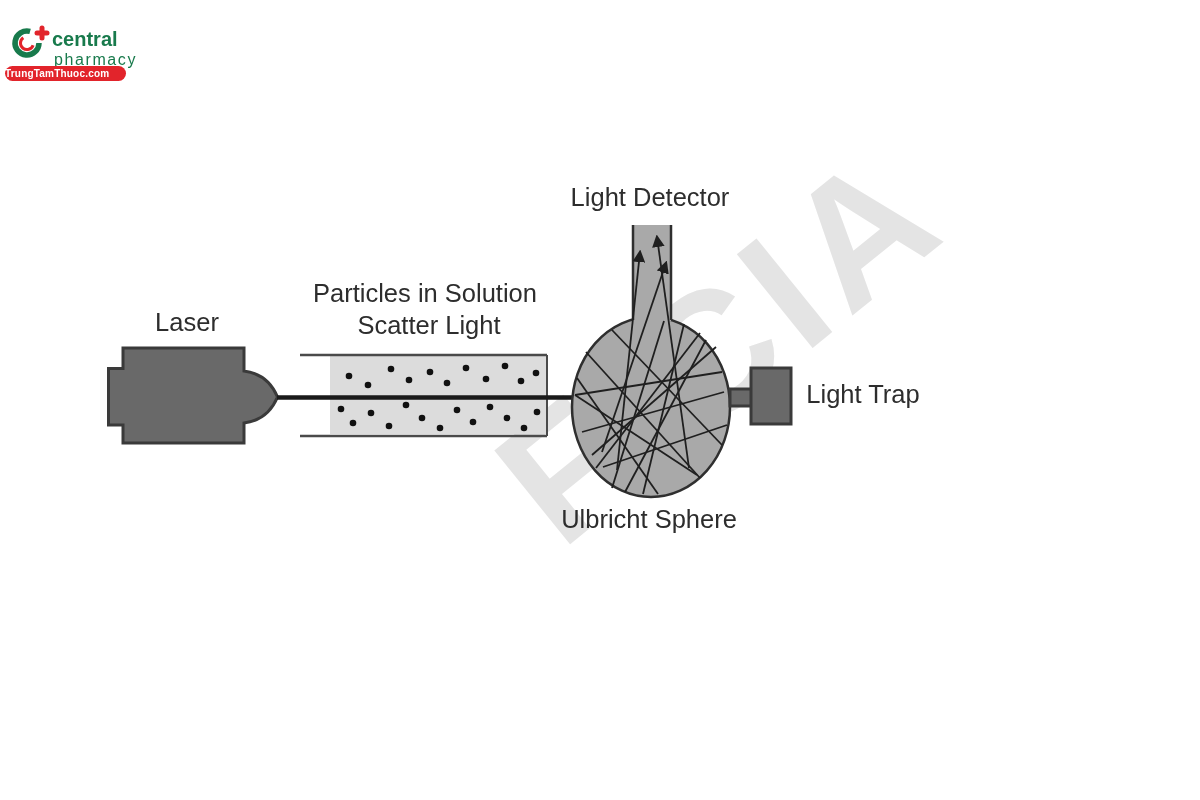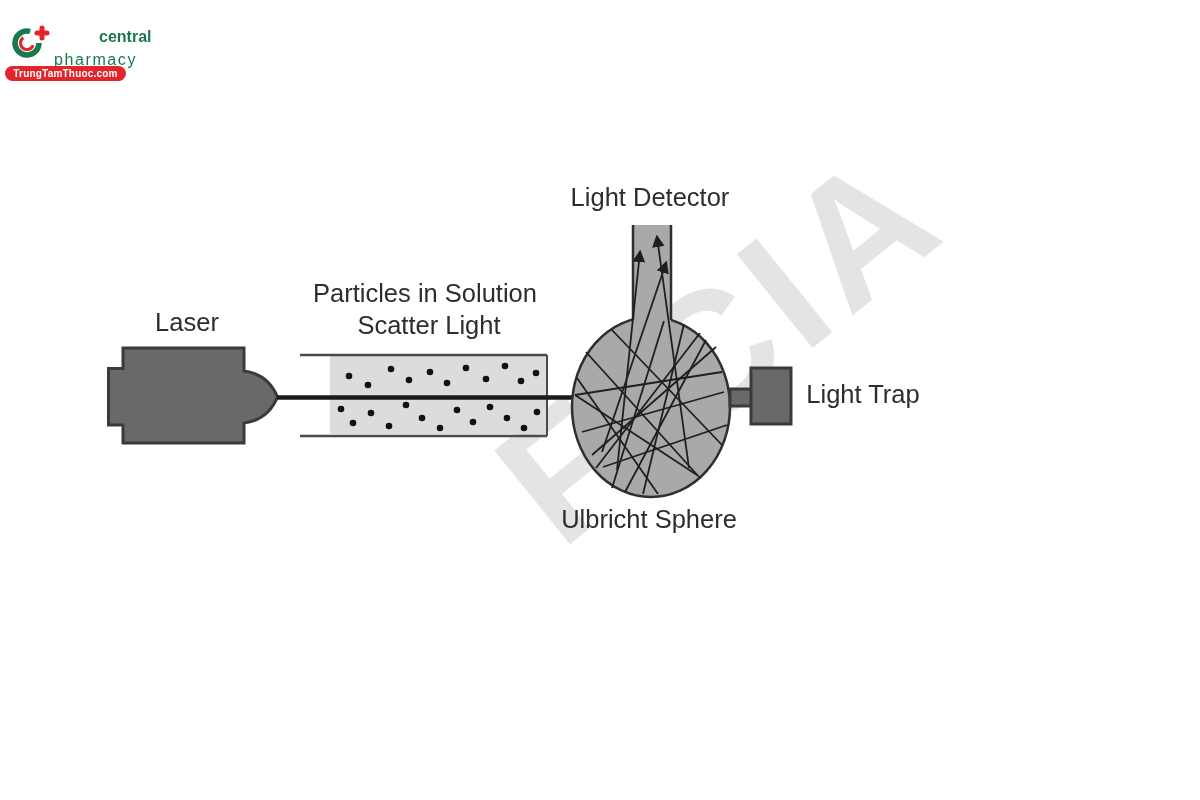--- a/index.html
+++ b/index.html
@@ -23,26 +23,26 @@
   .tube-line{stroke:var(--c-tube_stroke,#4a4a4a);stroke-width:2.5;fill:none;}
   .tube-edge{stroke:var(--c-tube_stroke,#4a4a4a);stroke-width:2;fill:none;}
   .sphere{fill:var(--c-sphere_fill,#a9a9a9);stroke:var(--c-sphere_stroke,#2f2f2f);stroke-width:2.5;}
   .neck-fill{fill:var(--c-sphere_fill,#a9a9a9);}
   .neck-side{stroke:var(--c-sphere_stroke,#2f2f2f);stroke-width:2.5;}
   .ray{stroke:var(--c-ray,#1f1f1f);stroke-width:1.8;fill:none;}
   .beam{stroke:var(--c-beam,#1a1a1a);stroke-width:4.5;}
   .particle{fill:var(--c-particle,#111111);}
   
   .logo{position:absolute;left:5px;top:16px;width:130px;height:68px;cursor:pointer;}
-  .logo-brand{position:absolute;left:47px;top:13px;font-size:16px;font-weight:700;color:var(--logo-green,#187a4c);line-height:1;margin-left:47px;}
+  .logo-brand{position:absolute;left:47px;top:13px;font-size:20px;font-weight:700;color:var(--logo-green,#187a4c);line-height:1;}
   .logo-tagline{position:absolute;left:49px;top:36px;font-size:16px;letter-spacing:1.6px;color:var(--logo-green,#187a4c);line-height:1;}
   .logo-badge{
     position:absolute;left:0px;top:50px;width:121px;height:15px;border-radius:8px;
     background:var(--logo-red,#e2242b);color:#ffffff;font-size:10px;font-weight:700;
-    text-align:center;line-height:15px;letter-spacing:.2px;
+    line-height:15px;letter-spacing:.2px;
   }
 </style>
 </head>
 <body>
 
 <div class="figure-area">
   <div class="watermark">FICIA</div>
 </div>
 
 <svg class="diagram" viewBox="0 0 1200 800">

